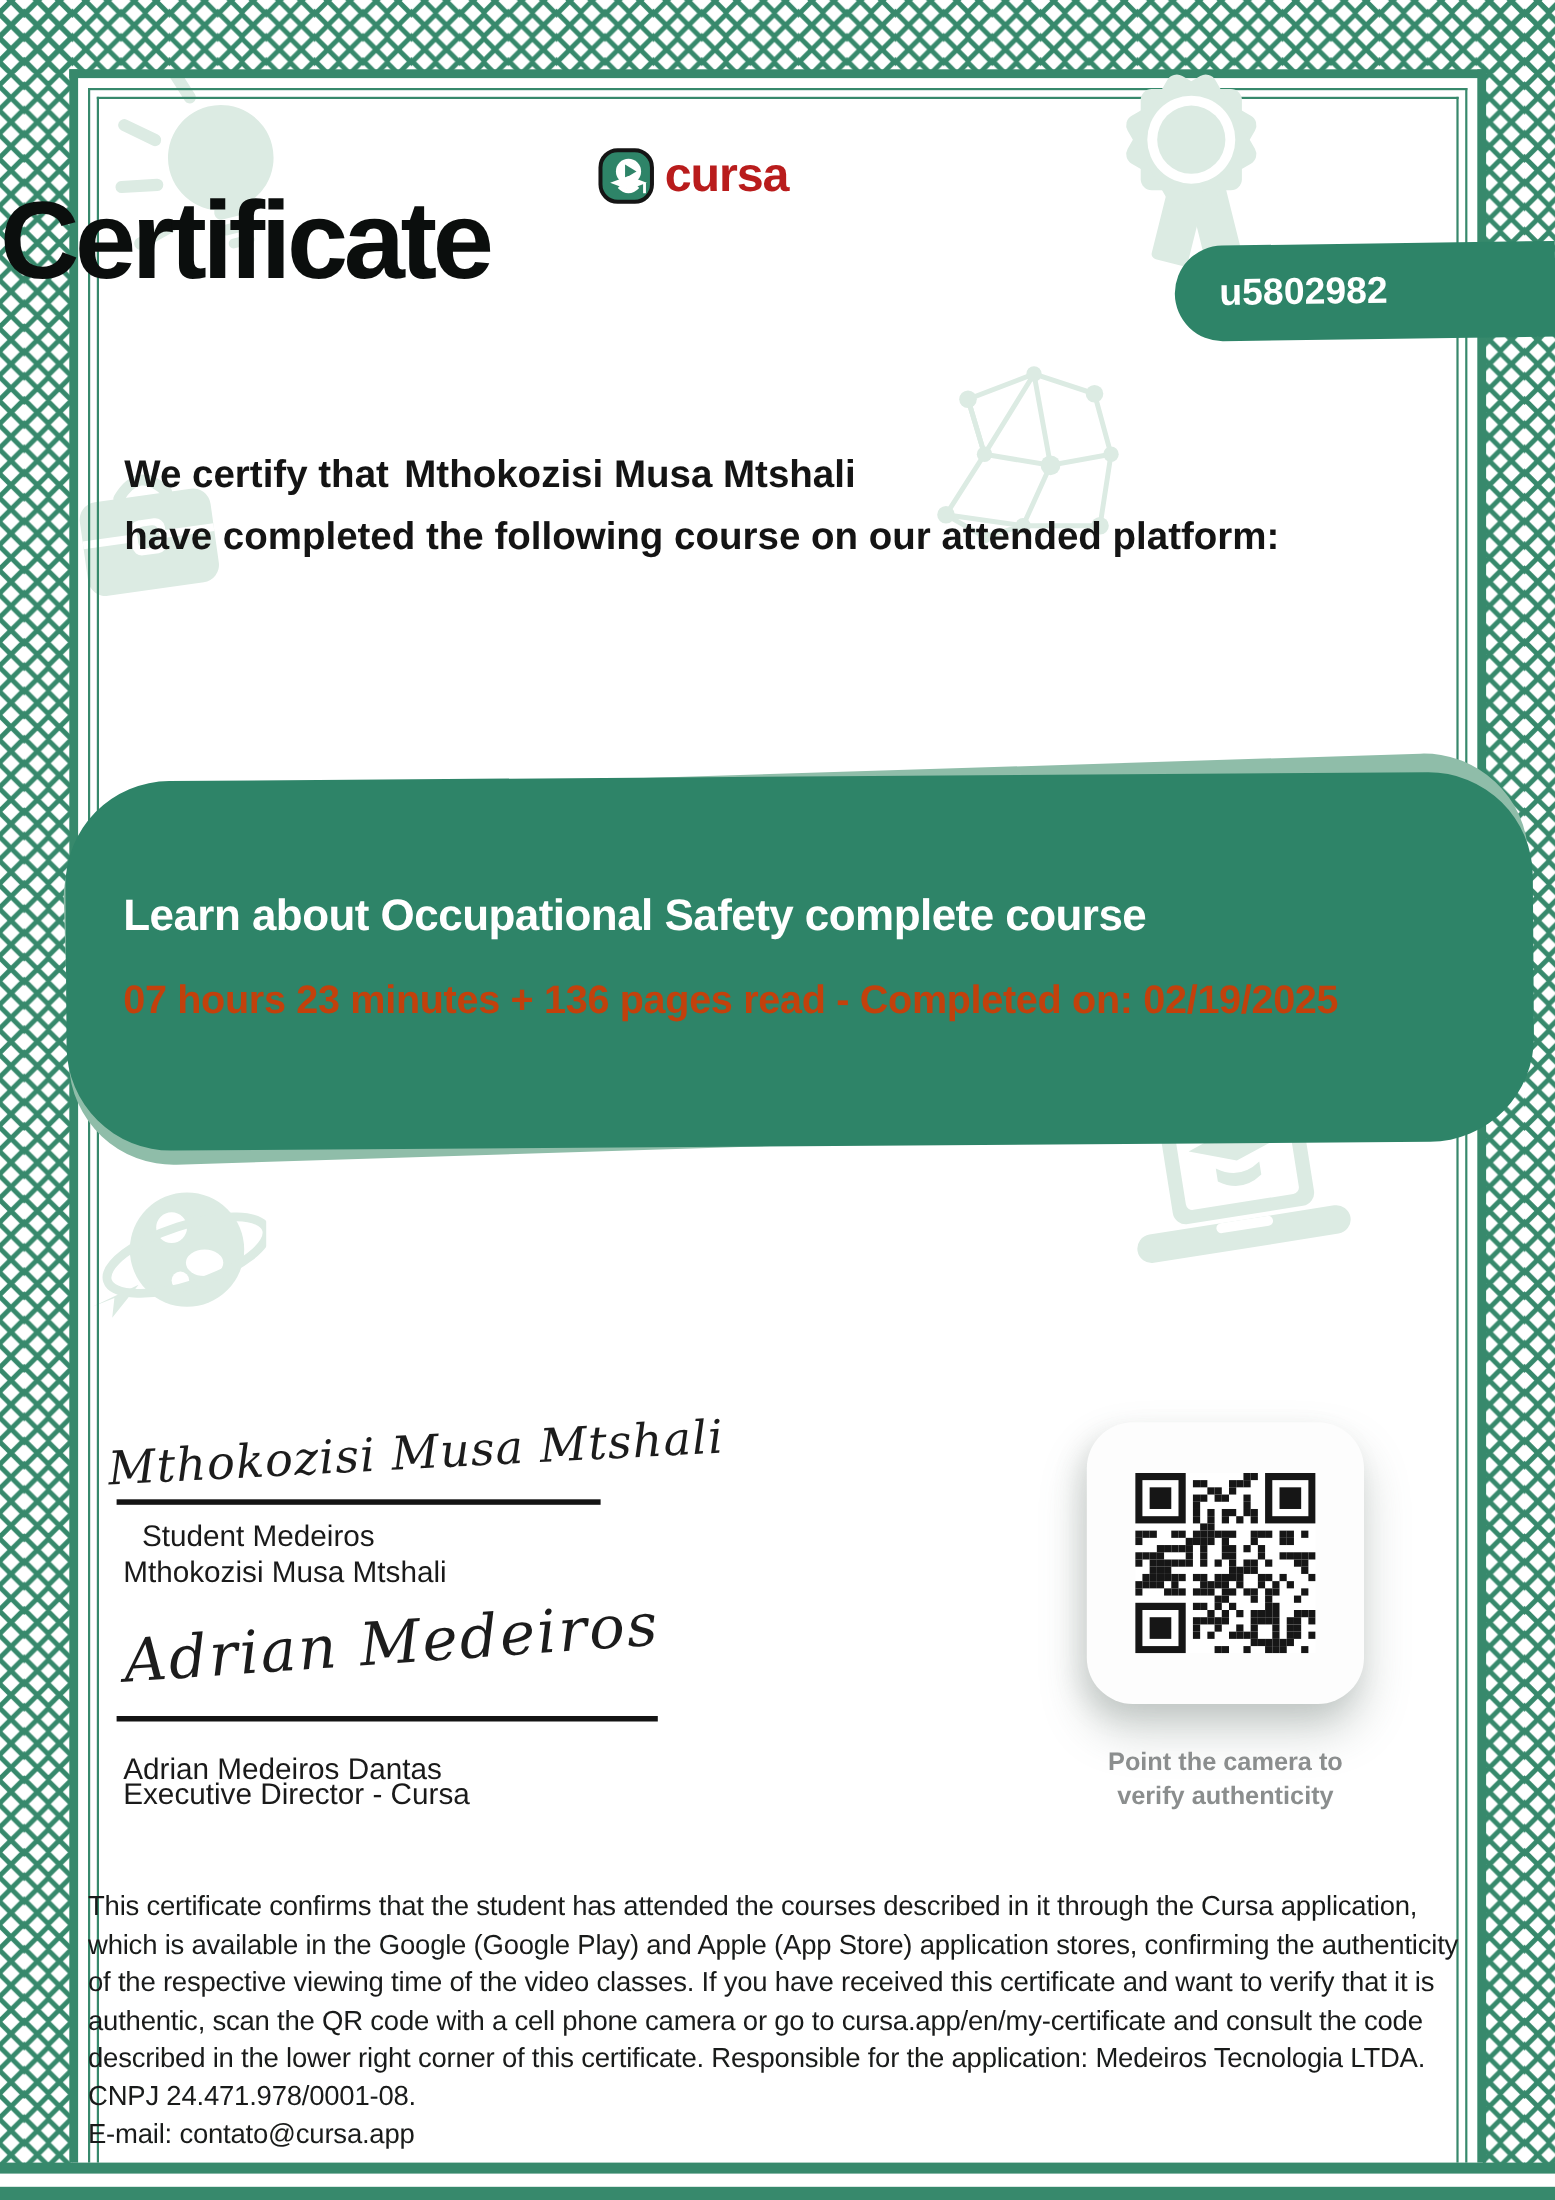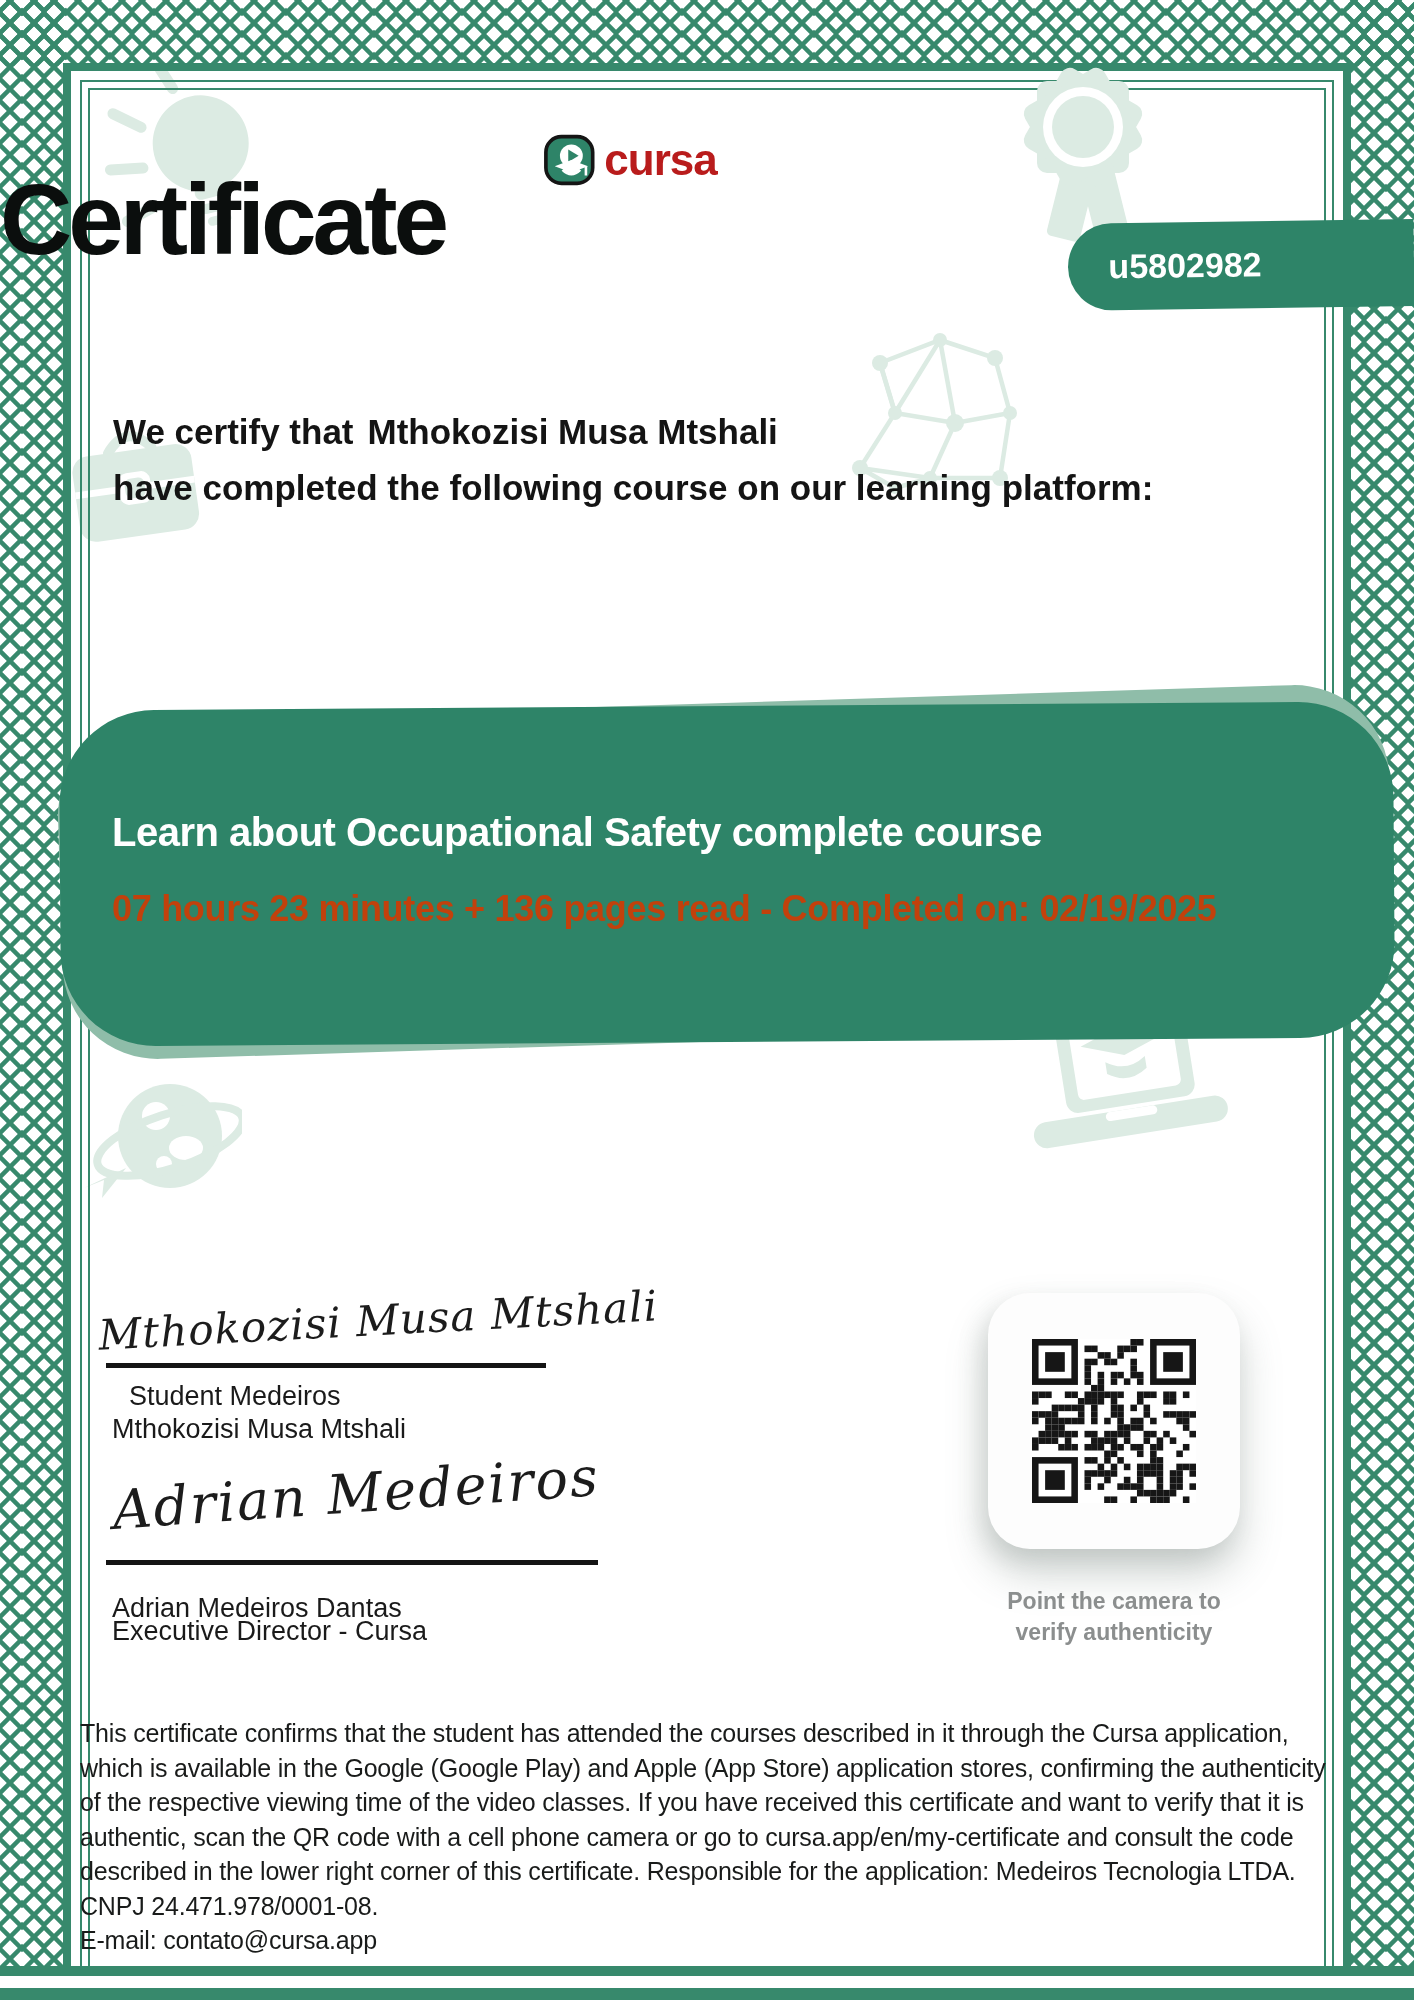--- a/index.html
+++ b/index.html
@@ -187,21 +187,21 @@
   </div>
 
   <div class="abs cert-title">Certificate</div>
 
   <div class="abs badge">
     <span>u5802982</span>
   </div>
 
   <div class="abs intro">
     <div><span class="pre">We certify that</span><span class="nm">Mthokozisi Musa Mtshali</span></div>
-    <div class="ln2">have completed the following course on our learning platform:</div>
+    <div class="ln2">have completed the following course on our attended platform:</div>
   </div>
 
   <div class="abs panel-shadow"></div>
   <div class="abs panel-main"></div>
   <div class="abs course-title">Learn about Occupational Safety complete course</div>
   <div class="abs course-details">07 hours 23 minutes + 136 pages read - Completed on: 02/19/2025</div>
 
   <div class="abs sig-script sig1">Mthokozisi Musa Mtshali</div>
   <div class="abs sig-line sig-line1"></div>
   <div class="abs sig-label lb1">Student Medeiros</div>

